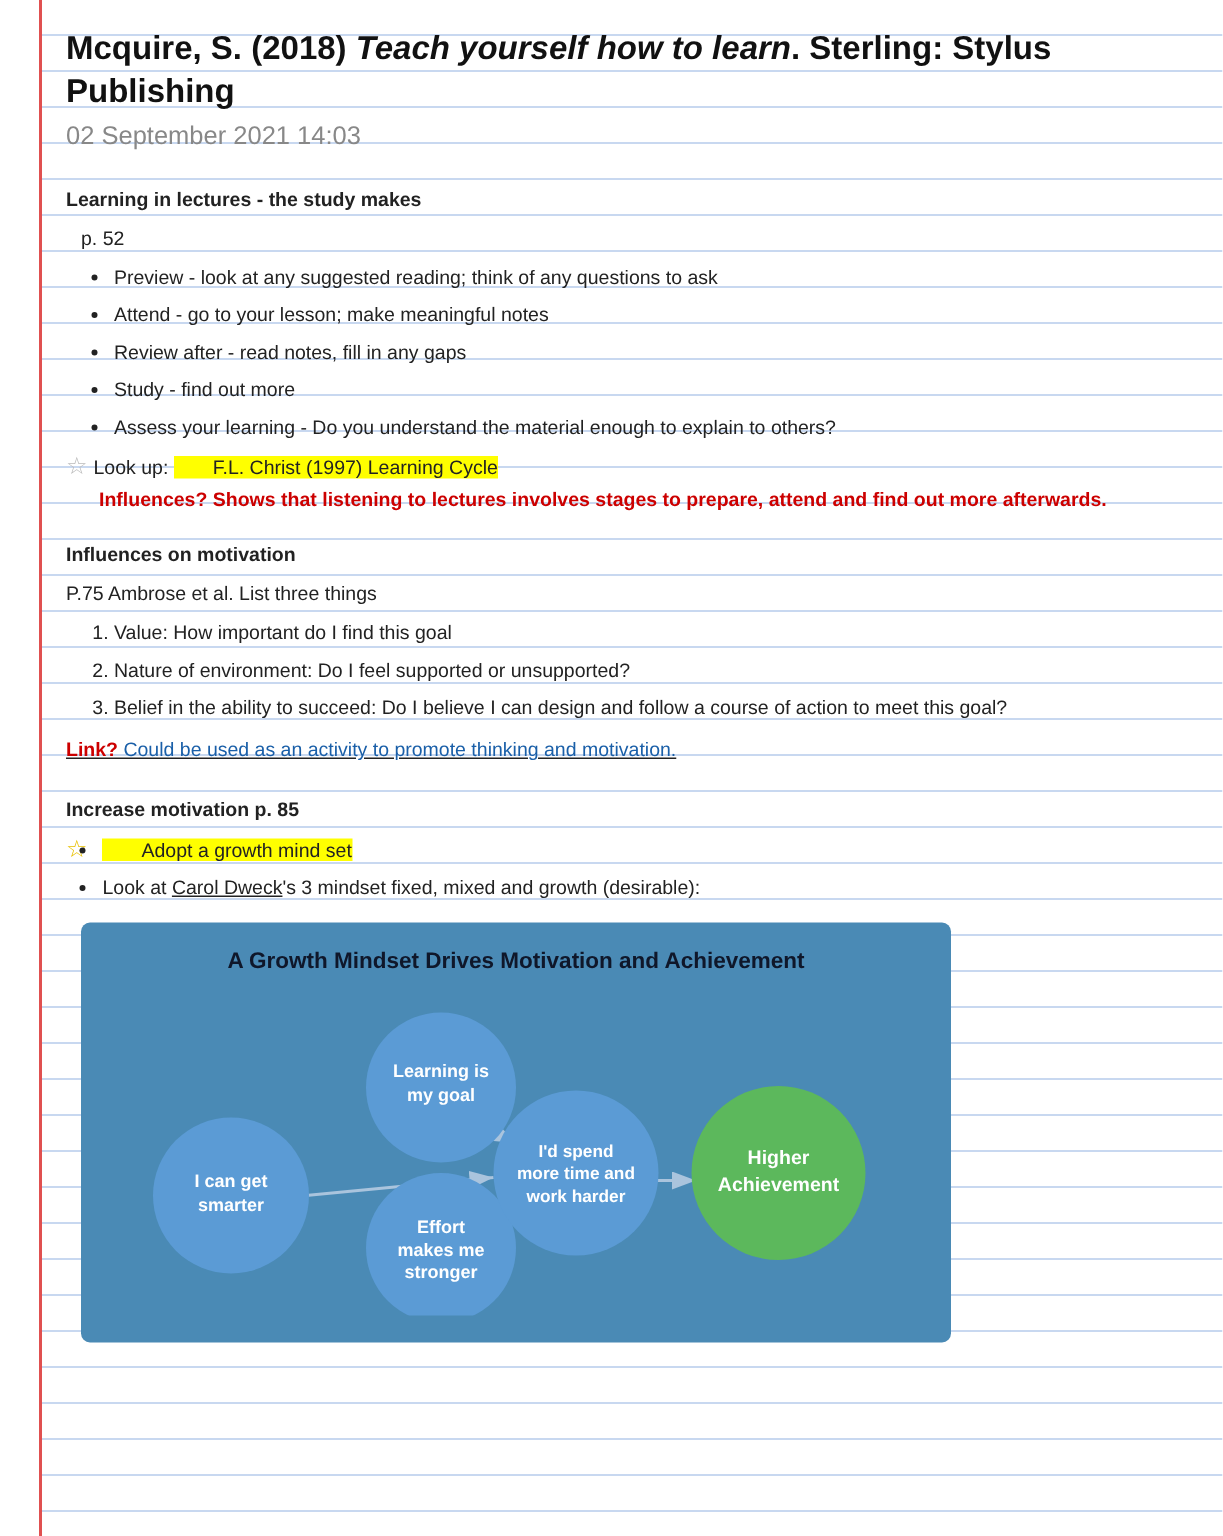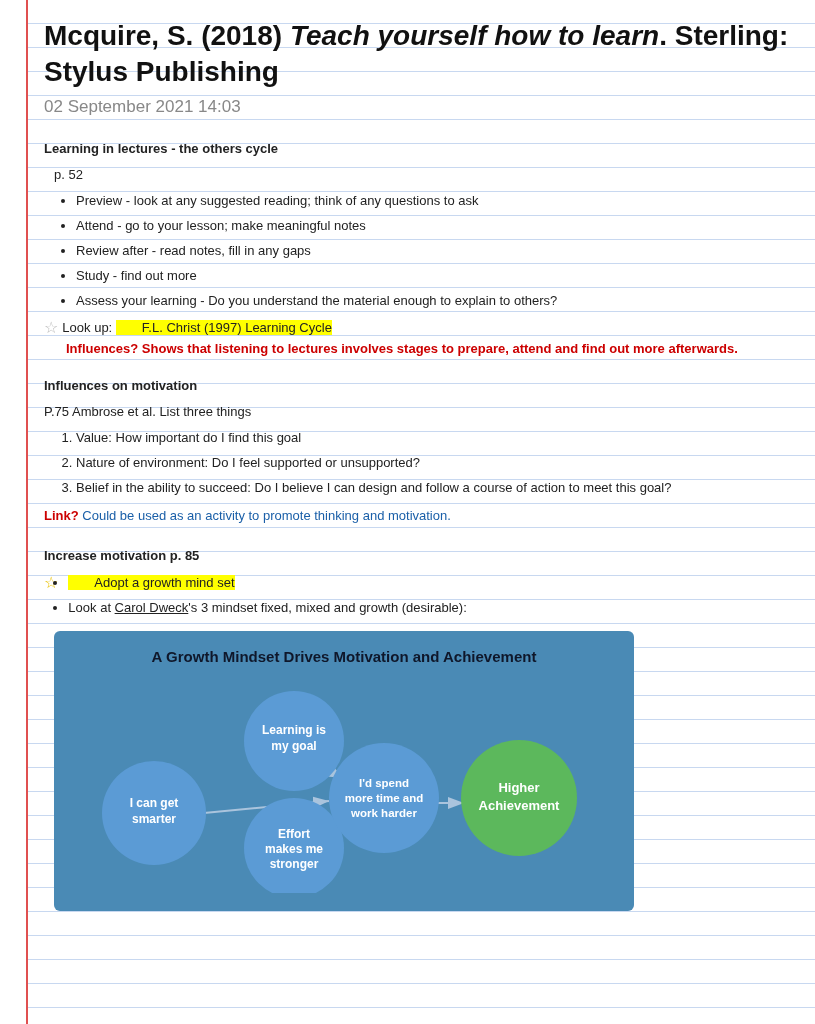--- a/index.html
+++ b/index.html
@@ -30,21 +30,21 @@
       background: repeating-linear-gradient(
         to bottom,
         #fff 0px,
         #fff 23px,
         #c8d8f0 23px,
         #c8d8f0 24px
       );
       line-height: 24px;
     }
     .title {
-      font-size: 28px;
+      font-size: 22px;
       font-weight: bold;
       color: #111;
       line-height: 1.3;
       margin-bottom: 4px;
     }
     .title-italic {
       font-style: italic;
       font-weight: bold;
     }
     .date-time {
@@ -108,20 +108,21 @@
     }
     .importance-text {
       color: #cc0000;
       font-weight: bold;
       margin-left: 22px;
       line-height: 1.4;
       margin-bottom: 4px;
     }
     .link-text {
       margin-top: 4px;
+      text-decoration: underline;
     }
     .growth-diagram {
       background-color: #4a8ab5;
       border-radius: 6px;
       padding: 14px 10px 18px 10px;
       margin-top: 10px;
       margin-left: 10px;
       margin-right: 10px;
       width: 580px;
     }
@@ -146,21 +147,21 @@
   <div class="red-margin"></div>
   <div class="content">
 
     <div class="title">
       <span>Mcquire, S. (2018) </span><span class="title-italic">Teach yourself how to learn</span><span>. Sterling: Stylus Publishing</span>
     </div>
 
     <div class="date-time">02 September 2021   14:03</div>
 
     <div class="section">
-      <div class="section-title">Learning in lectures - the others cycle</div>
+      <div class="section-title">Learning in lectures - the study makes</div>
       <div class="p-ref">p.   52</div>
       <ul class="bullets">
         <li>Preview - look at any suggested reading; think of any questions to ask</li>
         <li>Attend - go to your lesson; make meaningful notes</li>
         <li>Review after - read notes, fill in any gaps</li>
         <li>Study - find out more</li>
         <li>Assess your learning - Do you understand the material enough to explain to others?</li>
       </ul>
       <div class="star-row">
         <span class="star">☆</span>

